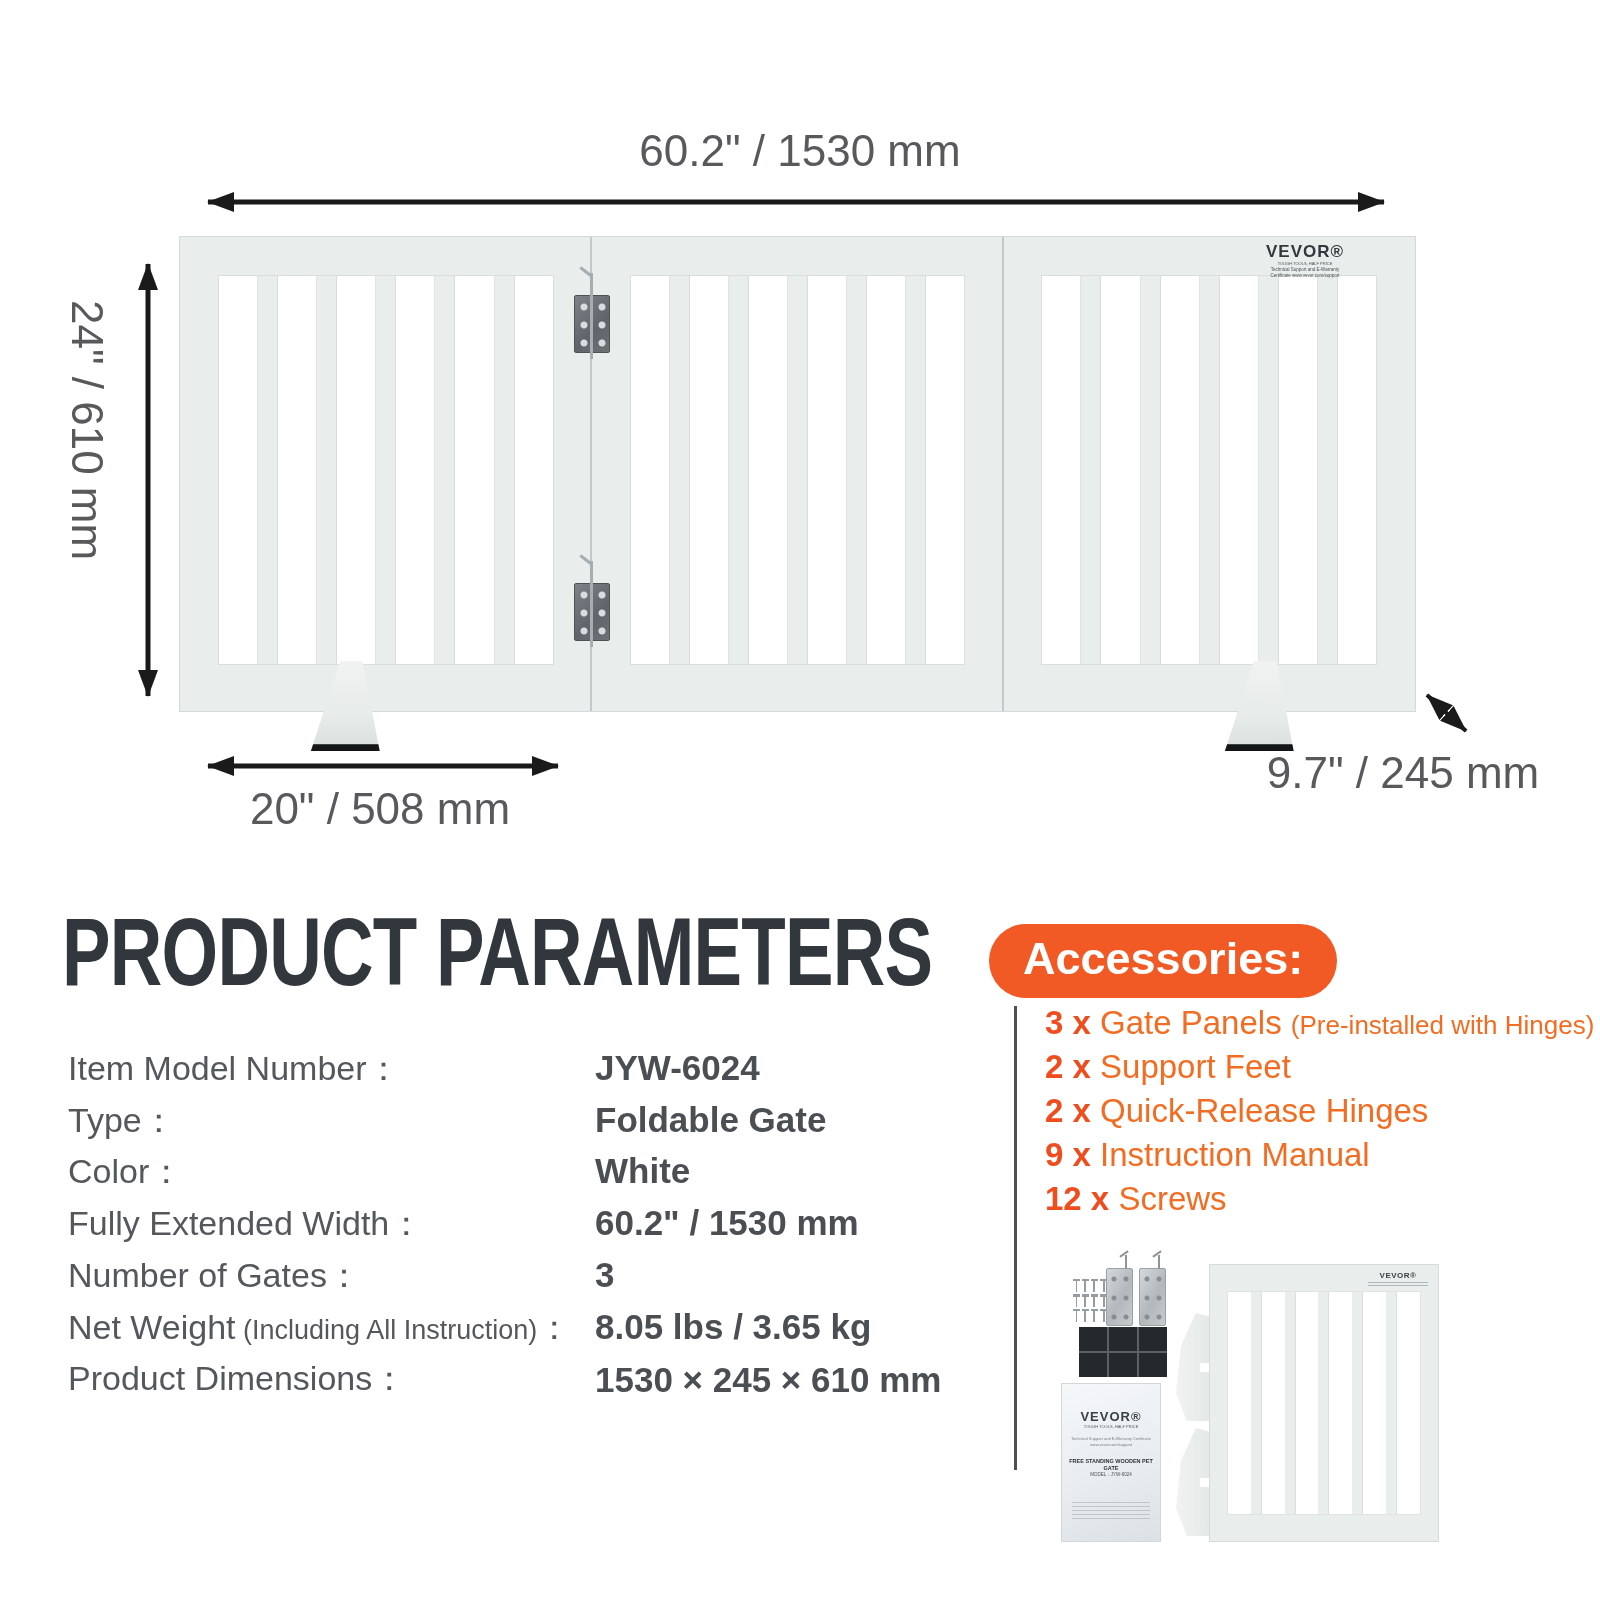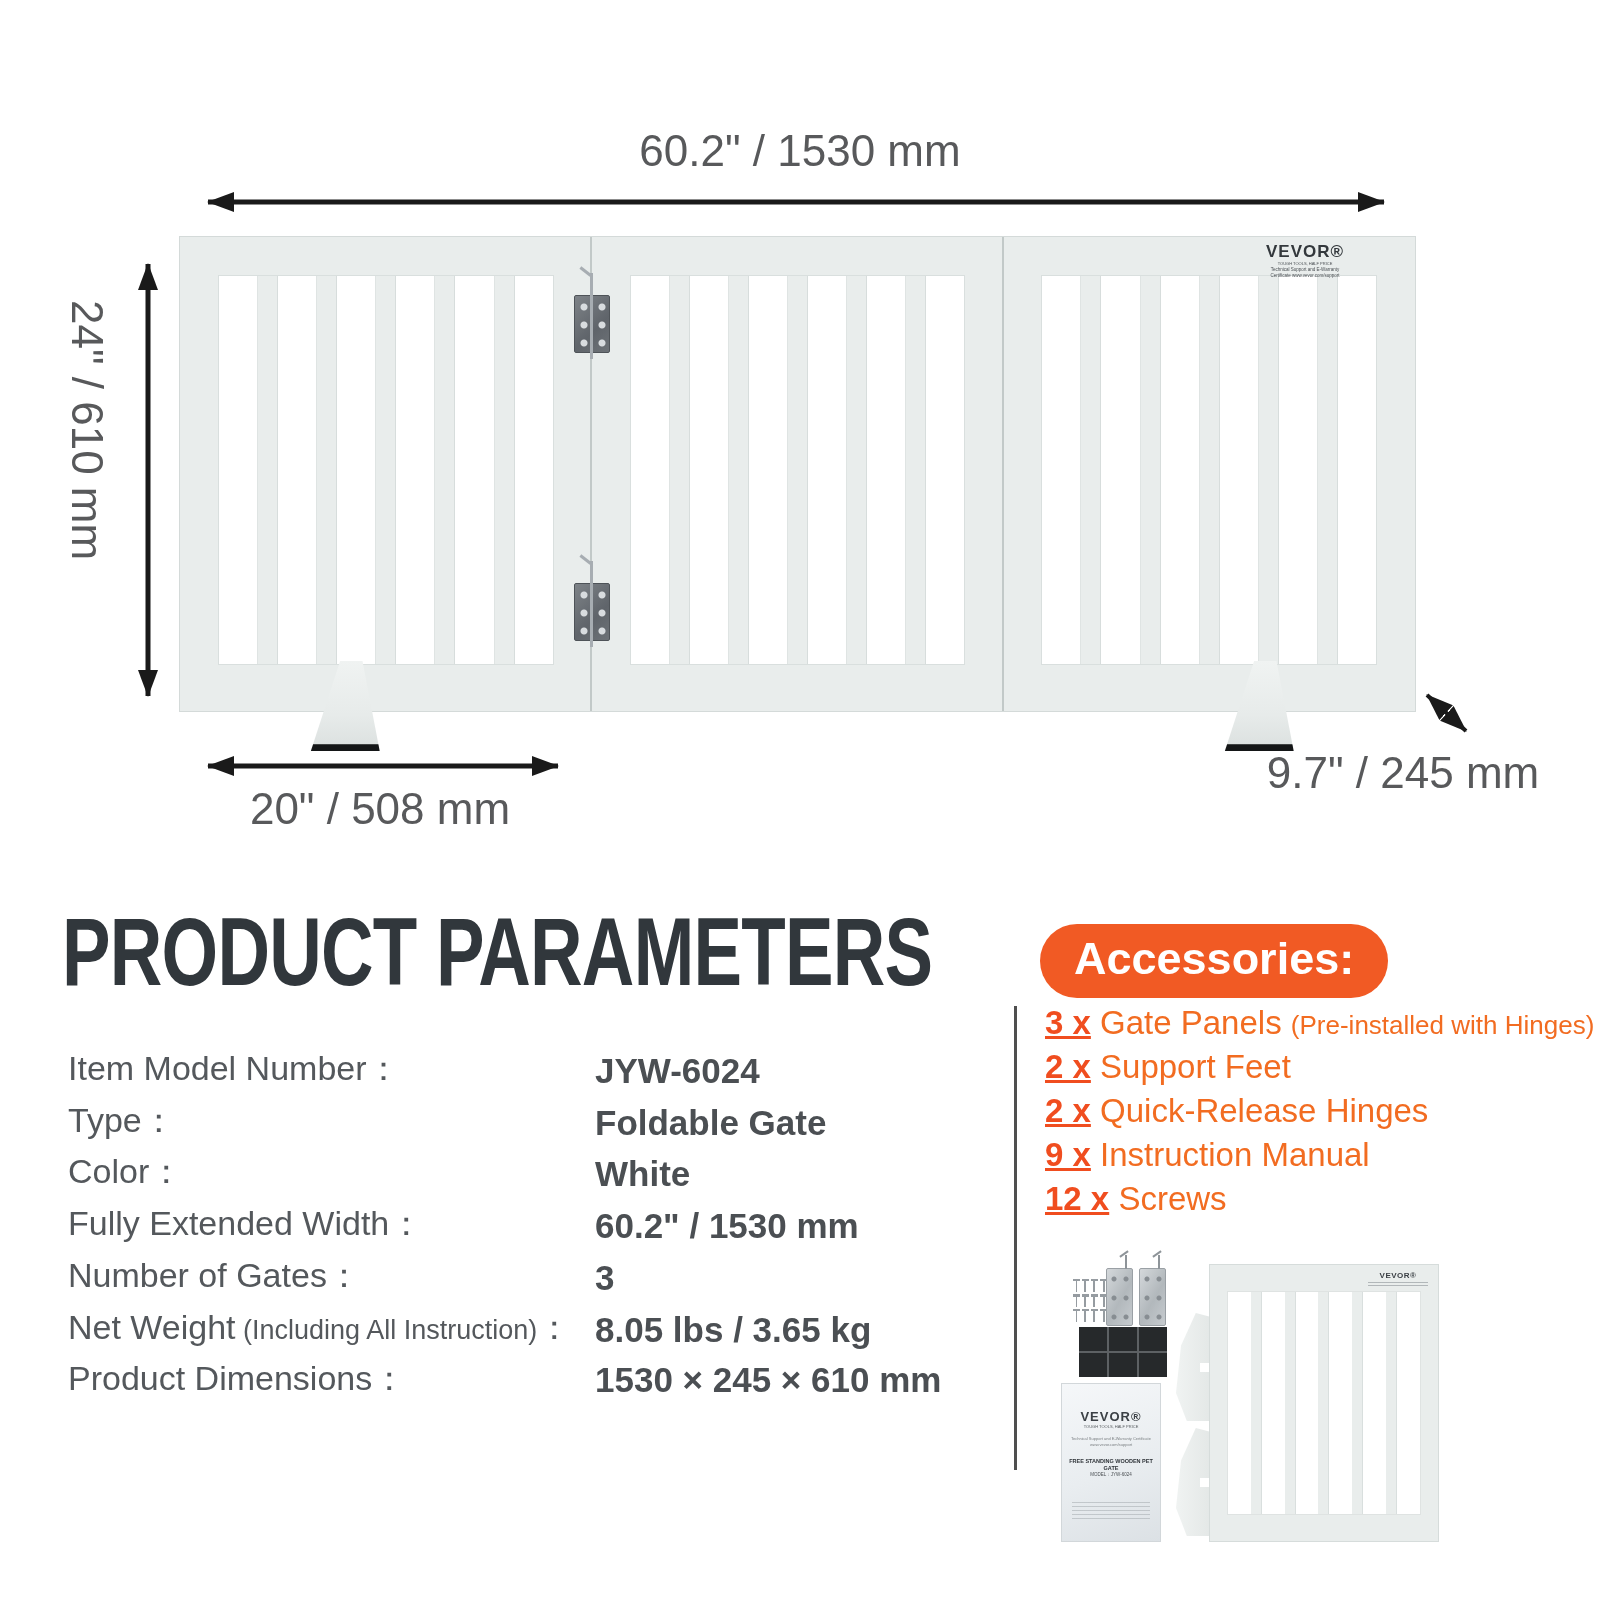--- a/index.html
+++ b/index.html
@@ -46,33 +46,33 @@
     background:linear-gradient(to bottom,#f0f3f2 0%, #e7ebea 60%, #dde2e1 92%, #141617 93%);
     clip-path:polygon(42% 0%, 68% 0%, 88% 100%, 8% 100%); }
   .foot-left { left:124px; top:424px; }
   .foot-right { left:1038px; top:424px; }
 
   
   .pp-title { position:absolute; left:62px; top:903px; font-size:97px; font-weight:bold; color:#31373C; line-height:1;
     letter-spacing:-1px; transform:scaleX(0.75); transform-origin:left center; white-space:nowrap; }
 
   .params { position:absolute; left:68px; top:1044px; width:930px; }
-  .prow { display:flex; align-items:flex-end; min-height:48.7px; }
+  .prow { display:flex; align-items:flex-start; min-height:48.7px; }
   .prow.tall { align-items:center; }
   .plabel { flex:0 0 527px; color:#54585C; font-size:34px; line-height:48.7px; white-space:nowrap; }
   .plabel .paren { font-size:27px; }
   .pvalue { font-size:35px; font-weight:bold; color:#4B4F53; line-height:48.7px; white-space:nowrap; }
 
   
-  .acc-pill { position:absolute; left:1040px; top:924px; background:#F15A24; color:#ffffff; font-size:45px; font-weight:bold;
+  .acc-pill { position:absolute; left:989px; top:924px; background:#F15A24; color:#ffffff; font-size:45px; font-weight:bold;
     padding:9px 34px 13px 34px; border-radius:40px; }
   .acc-divider { position:absolute; left:1014px; top:1006px; width:3px; height:464px; background:#4F4F4F; }
   .acc-list { position:absolute; left:1045px; top:1002px; width:540px; }
   .aitem { line-height:42px; font-size:33px; color:#F26C21; white-space:nowrap; }
-  .aqty { font-weight:bold; color:#F04D1F;text-decoration:underline; }
+  .aqty { font-weight:bold; color:#F04D1F; }
   .anote { font-size:26px; }
 
   
   .kit { position:absolute; left:1058px; top:1262px; width:390px; height:290px; }
 
   .screws { position:absolute; left:15px; top:17px; display:grid; grid-template-columns:repeat(4,9px); grid-auto-rows:15px; }
   .screw { width:7px; height:13px;
     background:
       linear-gradient(#969ca1 0 2.5px, transparent 2.5px),
       linear-gradient(90deg, transparent 0 2.5px, #969ca1 2.5px 4.5px, transparent 4.5px); }

